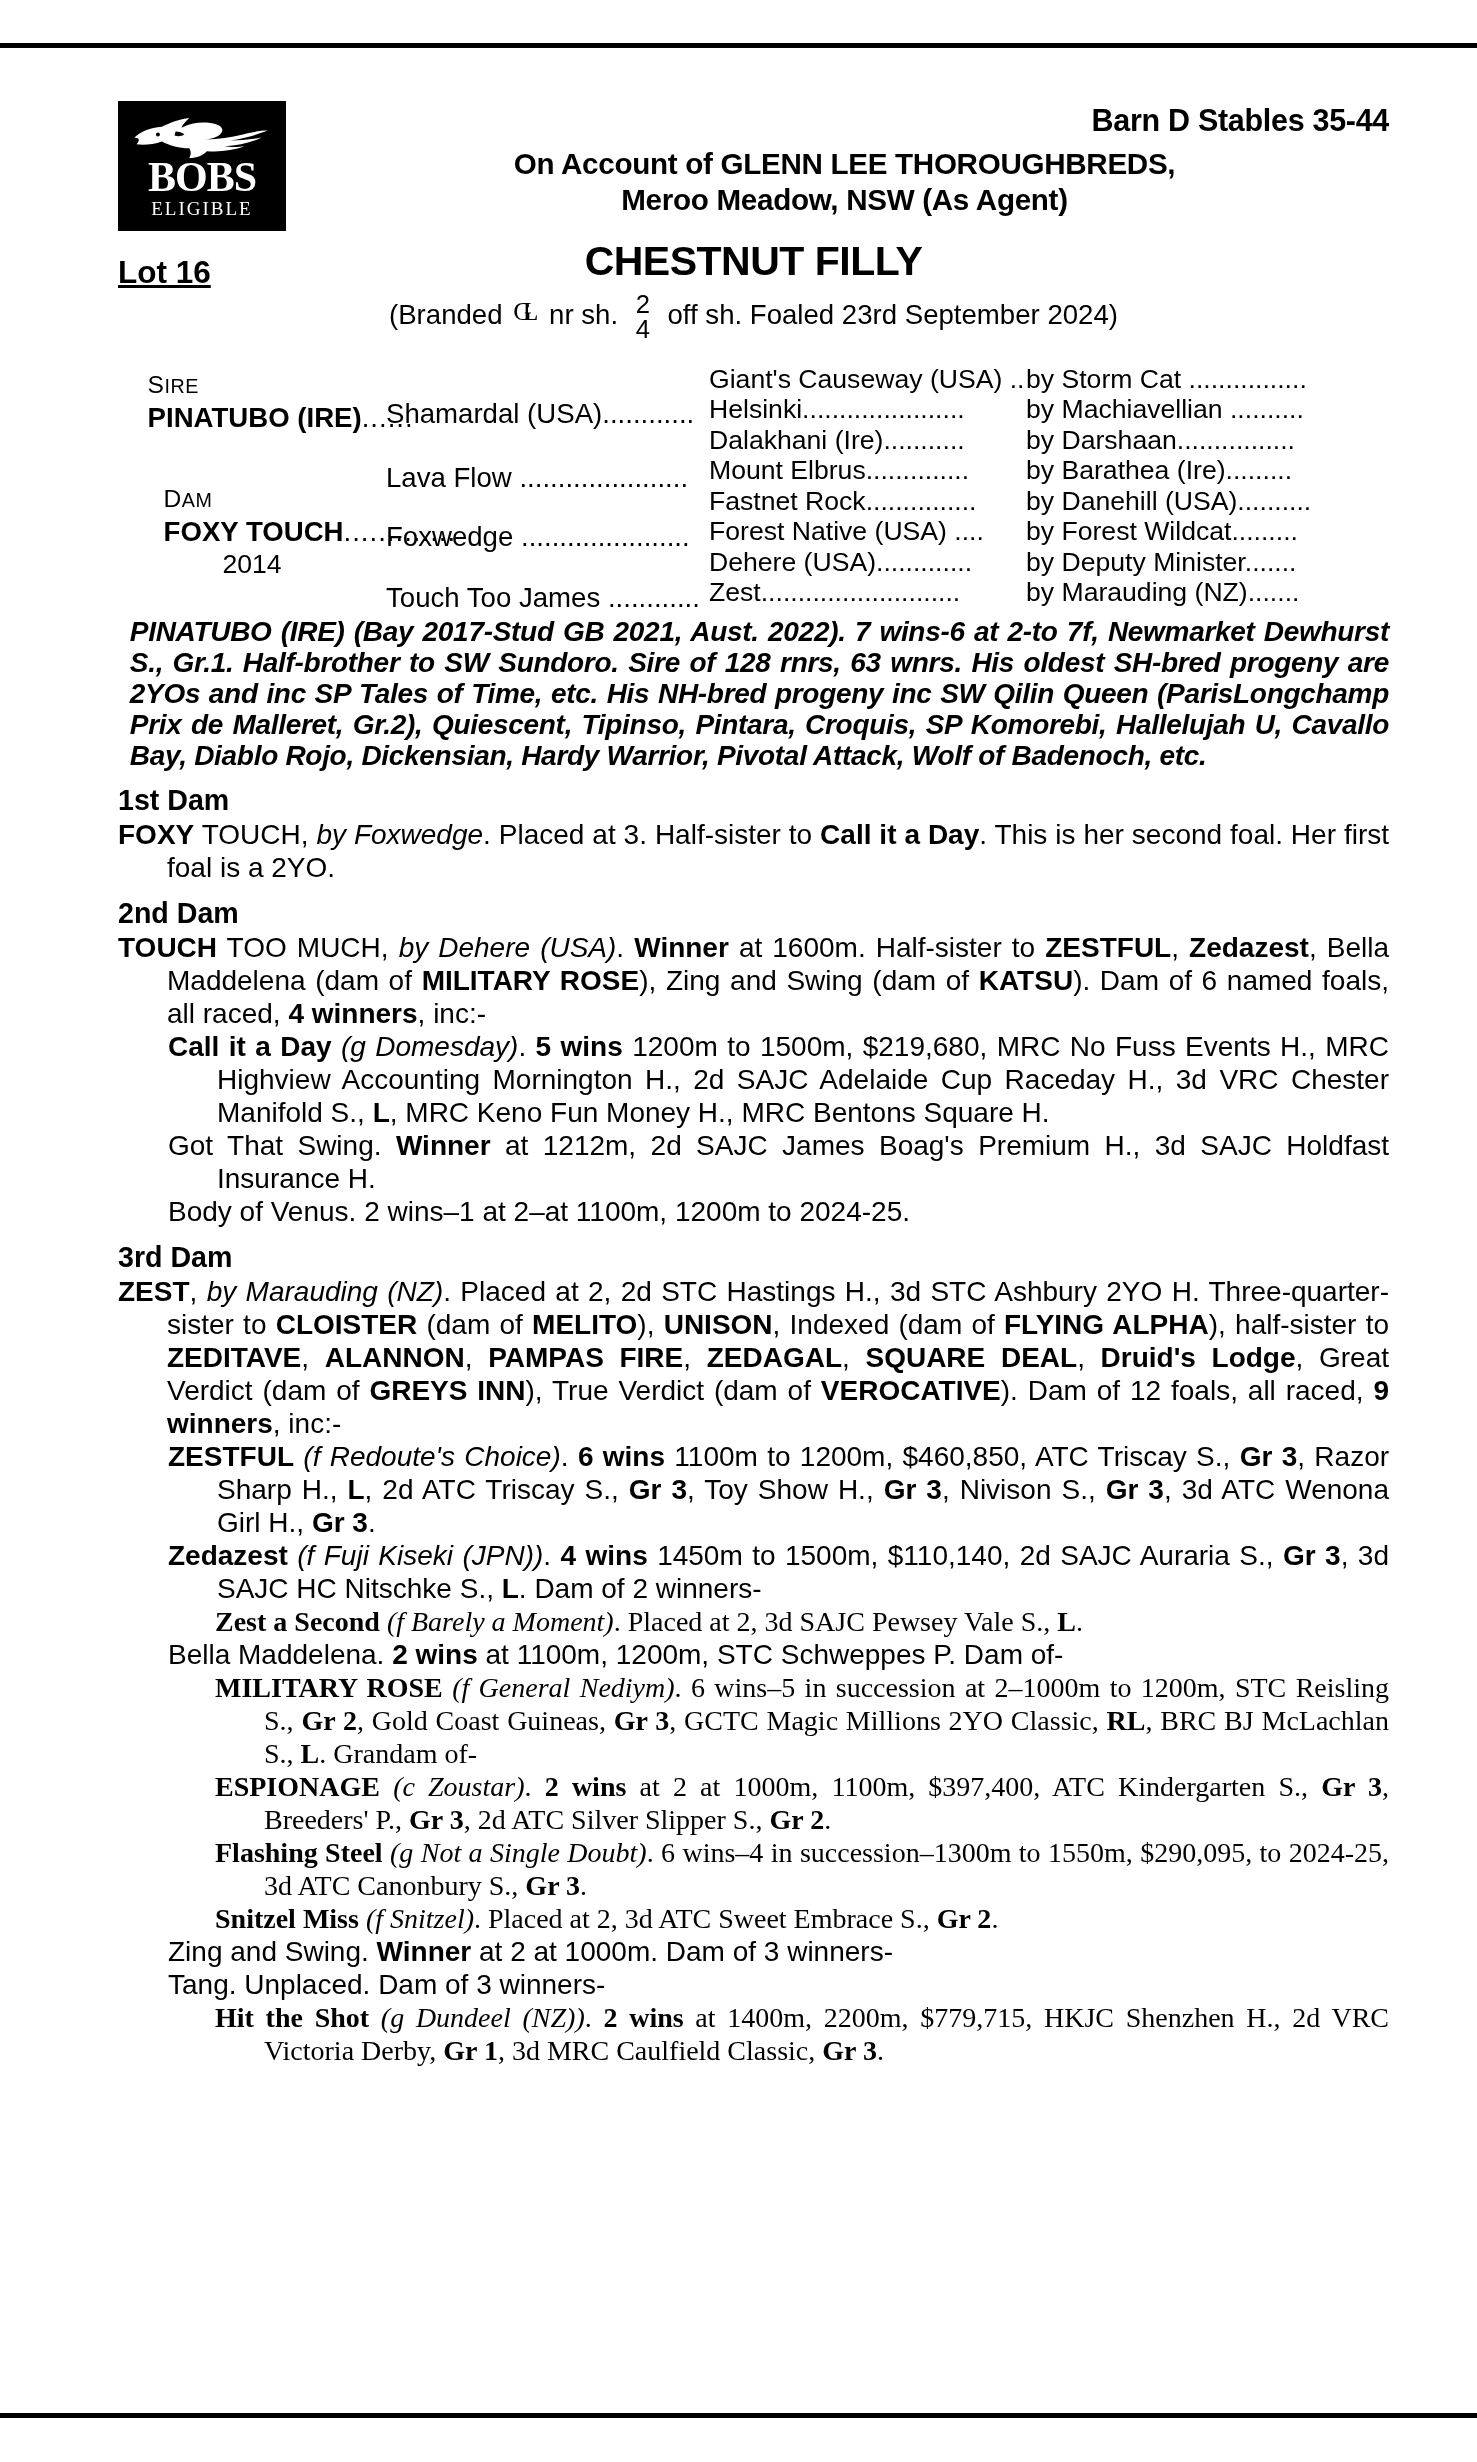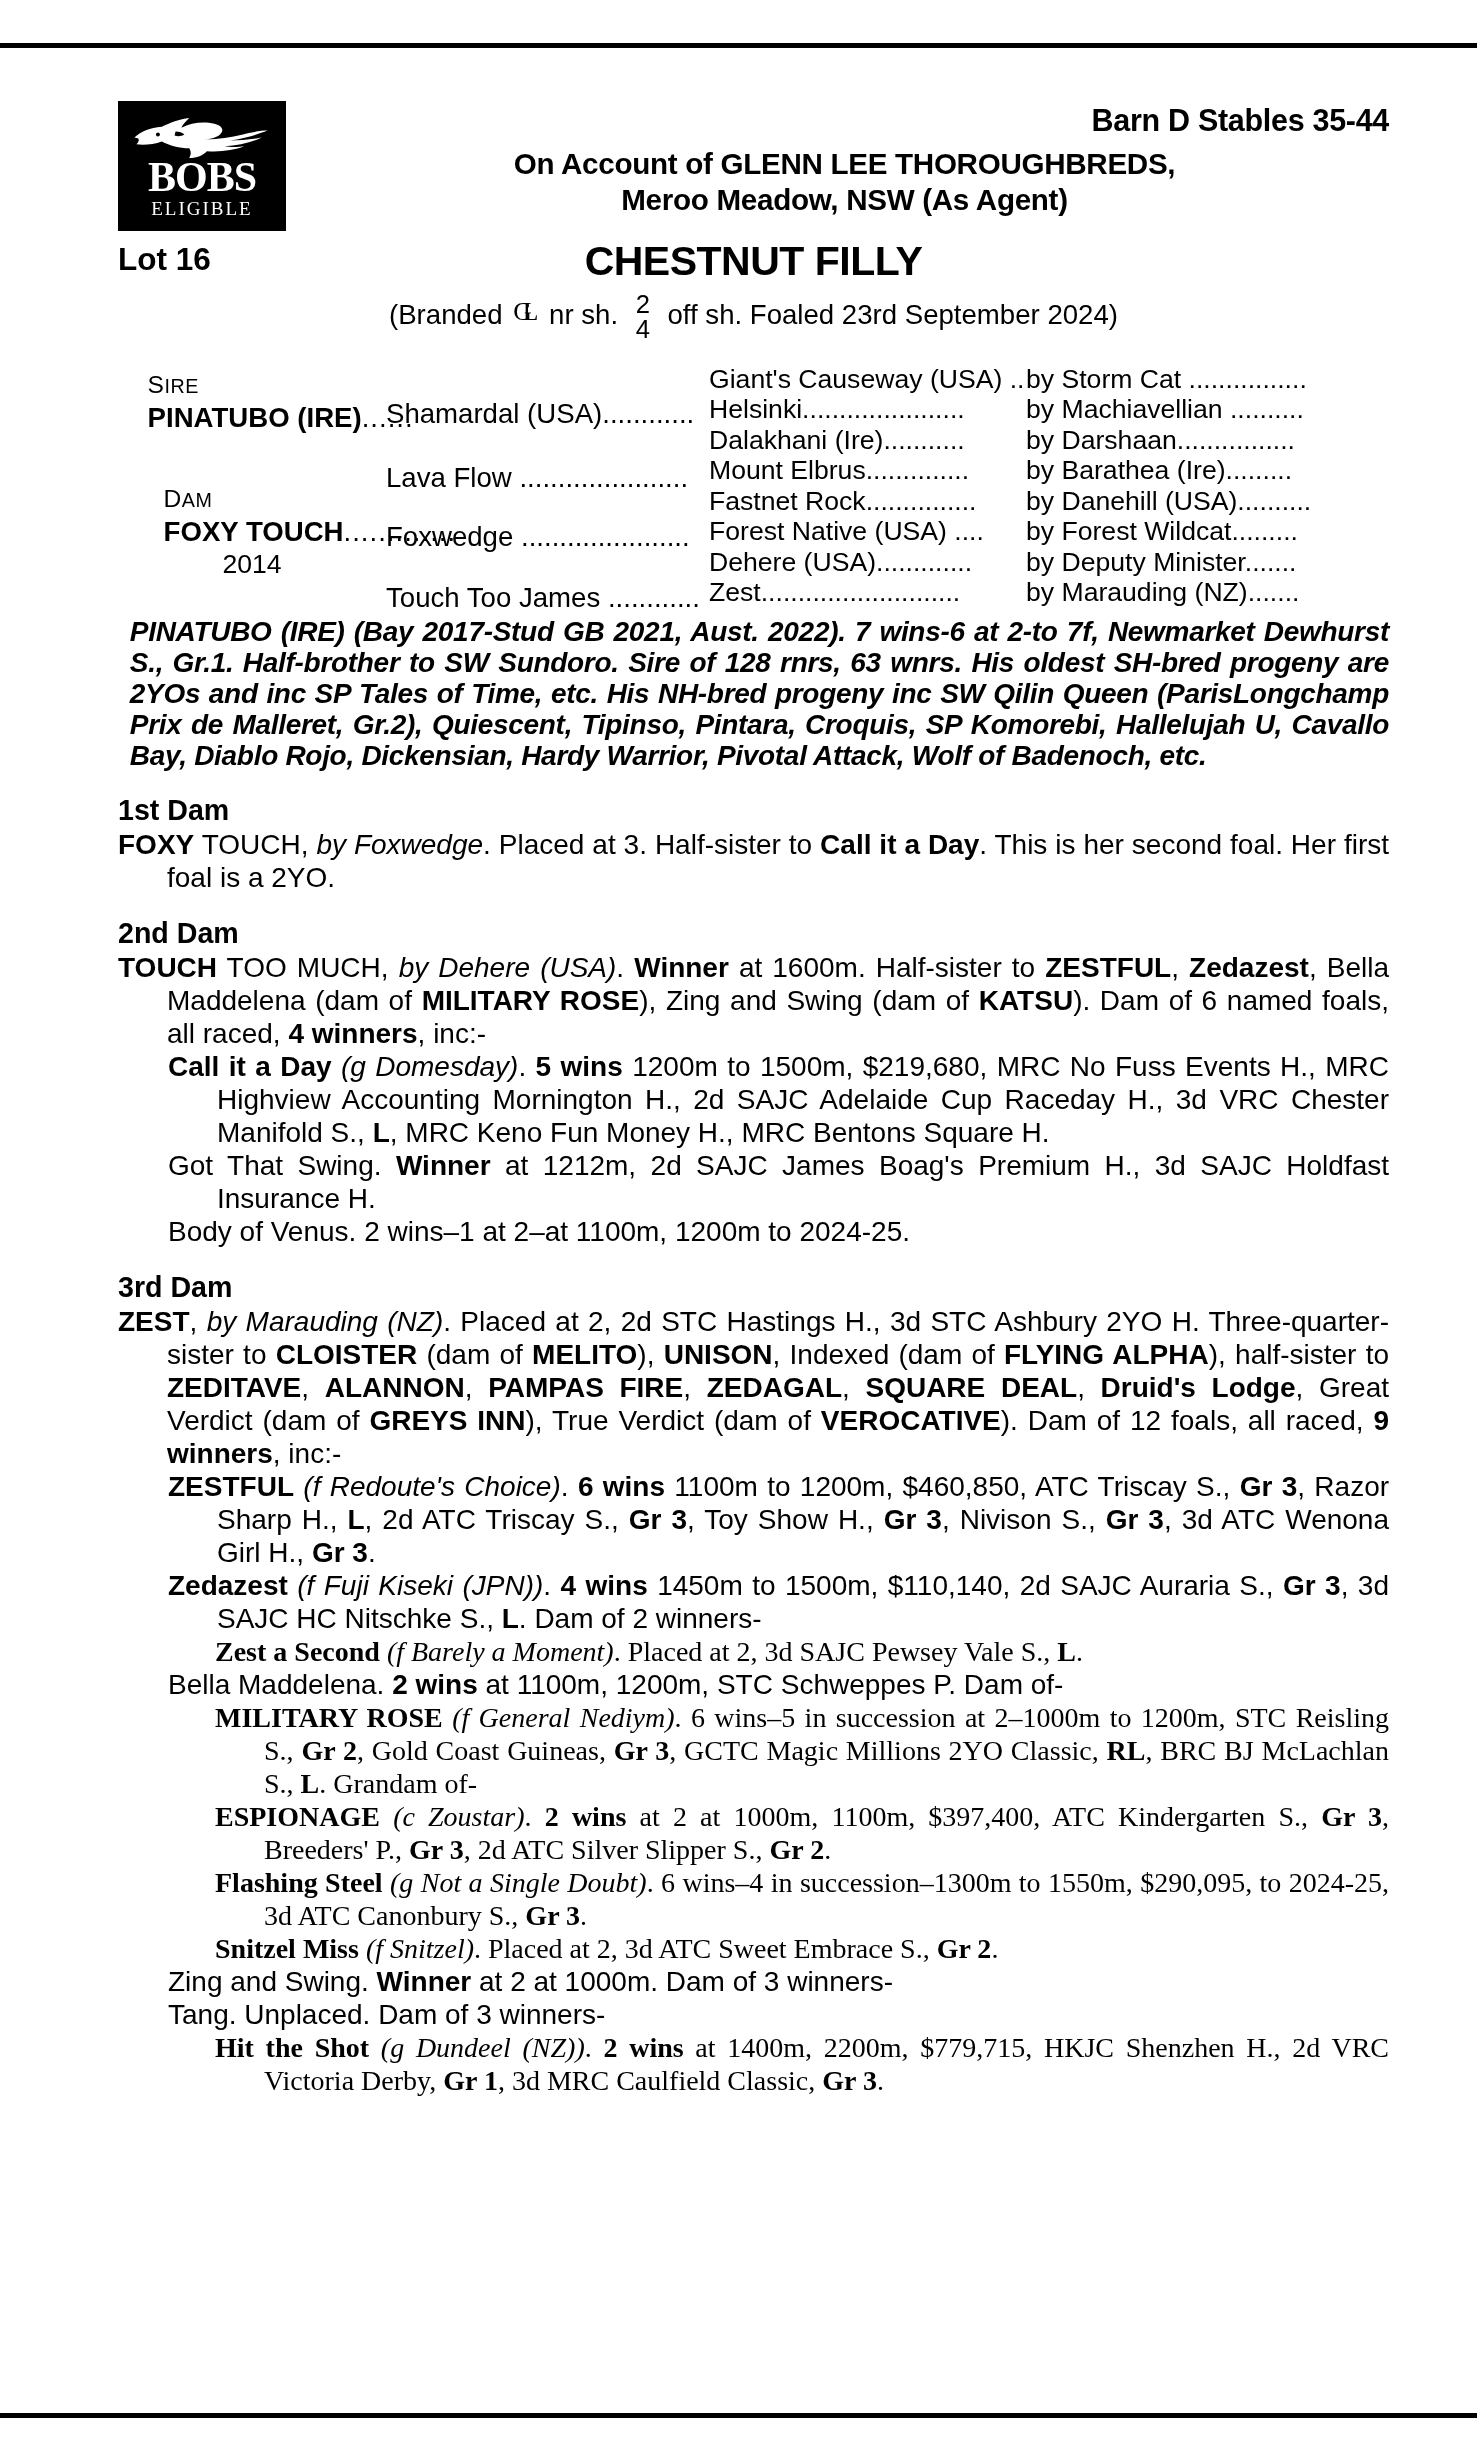--- a/index.html
+++ b/index.html
@@ -97,23 +97,24 @@
   }
 
   
   .titleblock {
     position: relative;
     margin-top: 5.9px;
     height: 118px;
   }
   .lot {
     position: absolute;
-    left: 0; top: 3px;
+    left: 0; top: 16px;
     font-weight: bold;
     font-size: 31.5px;
+    text-decoration: underline;
   }
   .coltitle {
     text-align: center;
     font-weight: bold;
     font-size: 41px;
     letter-spacing: -0.5px;
     line-height: 47px;
   }
   .branded {
     text-align: center;
@@ -214,21 +215,21 @@
     line-height: 31px;
     letter-spacing: -0.3px;
     text-align: justify;
     padding-left: 11.8px;
   }
 
   
   .dam-head {
     font-weight: bold;
     font-size: 28.6px;
-    margin-top: 23px;
+    margin-top: 13px;
     margin-bottom: 1px;
   }
   p.e {
     margin: 0;
     font-size: 28px;
     line-height: 33px;
     text-align: justify;
     text-indent: 0;
     padding-left: 49px;
     text-indent: -49px;

